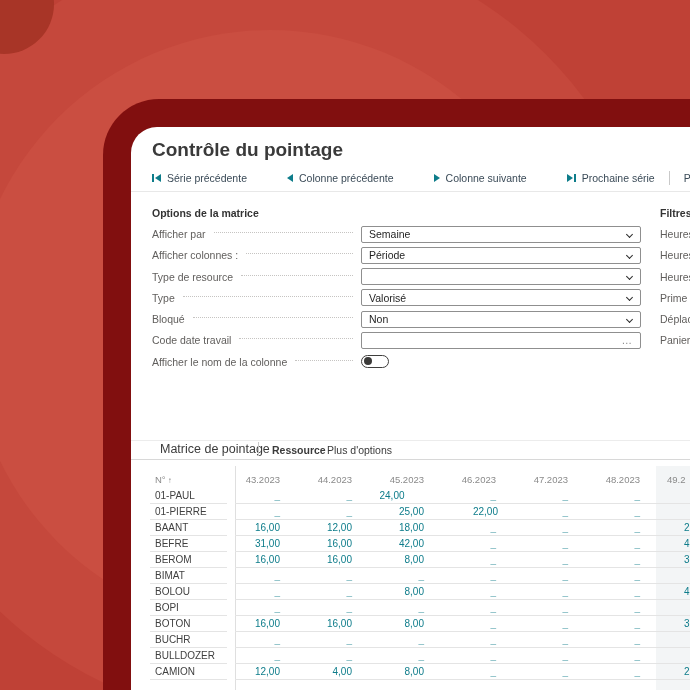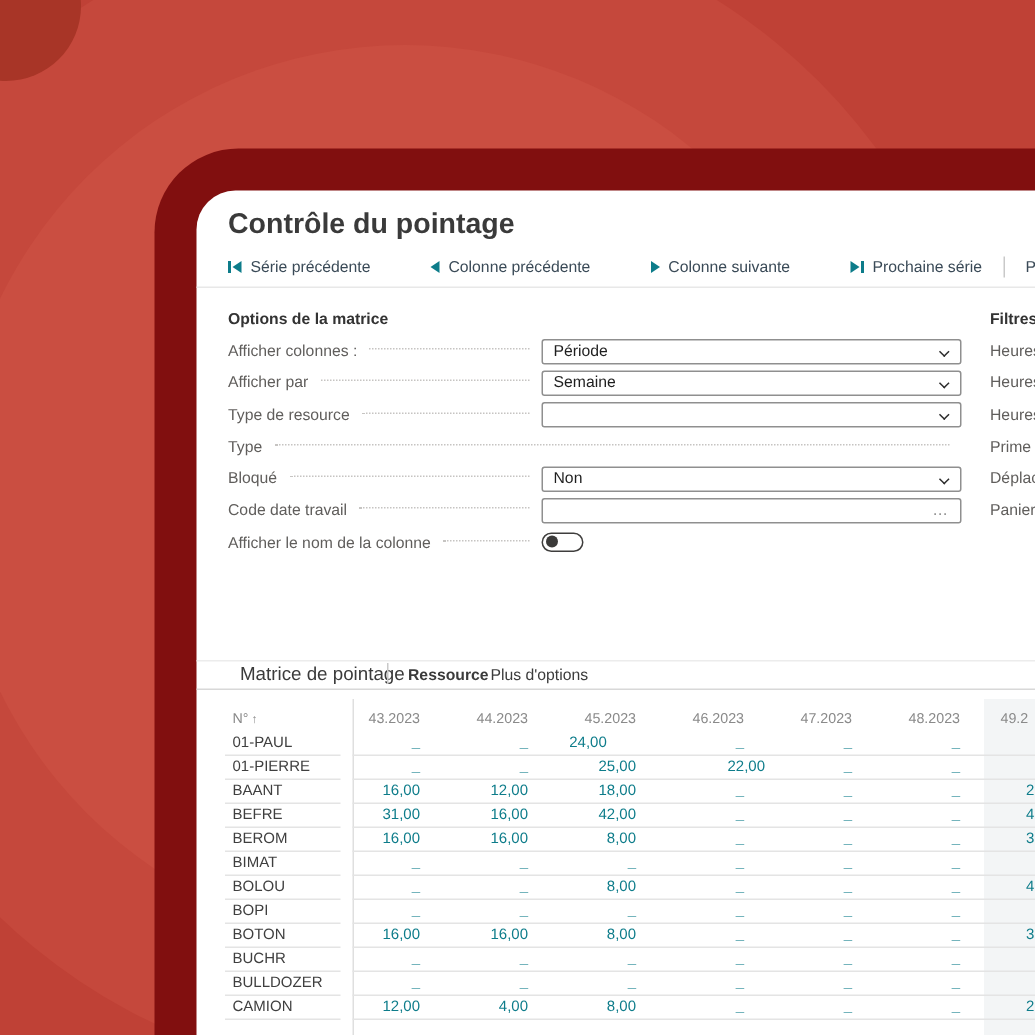--- a/index.html
+++ b/index.html
@@ -131,46 +131,50 @@
         </div>
       </div>
     <div class="tb-div"></div>
     <span class="tb-more">Plus d'options</span>
   </div>
   <div class="rule r1"></div>
 
   <div class="sec-title" id="opt-title">Options de la matrice</div>
   <div id="opt-rows">
       <div class="opt-row">
+        <span class="opt-label">Afficher par</span>
+        <div class="leader"></div>
+        <div class="ctl select">
+          <span class="val">Semaine</span>
+          <i class="chev"></i>
+        </div>
+      </div>
+      <div class="opt-row">
         <span class="opt-label">Afficher colonnes :</span>
         <div class="leader"></div>
         <div class="ctl select">
           <span class="val">Période</span>
           <i class="chev"></i>
         </div>
       </div>
       <div class="opt-row">
-        <span class="opt-label">Afficher par</span>
-        <div class="leader"></div>
-        <div class="ctl select">
-          <span class="val">Semaine</span>
-          <i class="chev"></i>
-        </div>
-      </div>
-      <div class="opt-row">
         <span class="opt-label">Type de resource</span>
         <div class="leader"></div>
         <div class="ctl select">
           <span class="val"></span>
           <i class="chev"></i>
         </div>
       </div>
       <div class="opt-row">
         <span class="opt-label">Type</span>
         <div class="leader"></div>
+        <div class="ctl select">
+          <span class="val">Valorisé</span>
+          <i class="chev"></i>
+        </div>
       </div>
       <div class="opt-row">
         <span class="opt-label">Bloqué</span>
         <div class="leader"></div>
         <div class="ctl select">
           <span class="val">Non</span>
           <i class="chev"></i>
         </div>
       </div>
       <div class="opt-row">
@@ -245,21 +249,21 @@
         <span class="cell dash" style="left: 354px;">_</span>
         <span class="cell dash" style="left: 426px;">_</span>
         <i class="sep l"></i>
         <i class="sep r"></i>
       </div>
       <div class="trow" style="top: 38px;">
         <span class="rname">01-PIERRE</span>
         <span class="cell dash" style="left: 66px;">_</span>
         <span class="cell dash" style="left: 138px;">_</span>
         <span class="cell num" style="left: 210px;">25,00</span>
-        <span class="cell num" style="left: 296px;">22,00</span>
+        <span class="cell num" style="left: 284px;">22,00</span>
         <span class="cell dash" style="left: 354px;">_</span>
         <span class="cell dash" style="left: 426px;">_</span>
         <i class="sep l"></i>
         <i class="sep r"></i>
       </div>
       <div class="trow" style="top: 54px;">
         <span class="rname">BAANT</span>
         <span class="cell num" style="left: 66px;">16,00</span>
         <span class="cell num" style="left: 138px;">12,00</span>
         <span class="cell num" style="left: 210px;">18,00</span>

